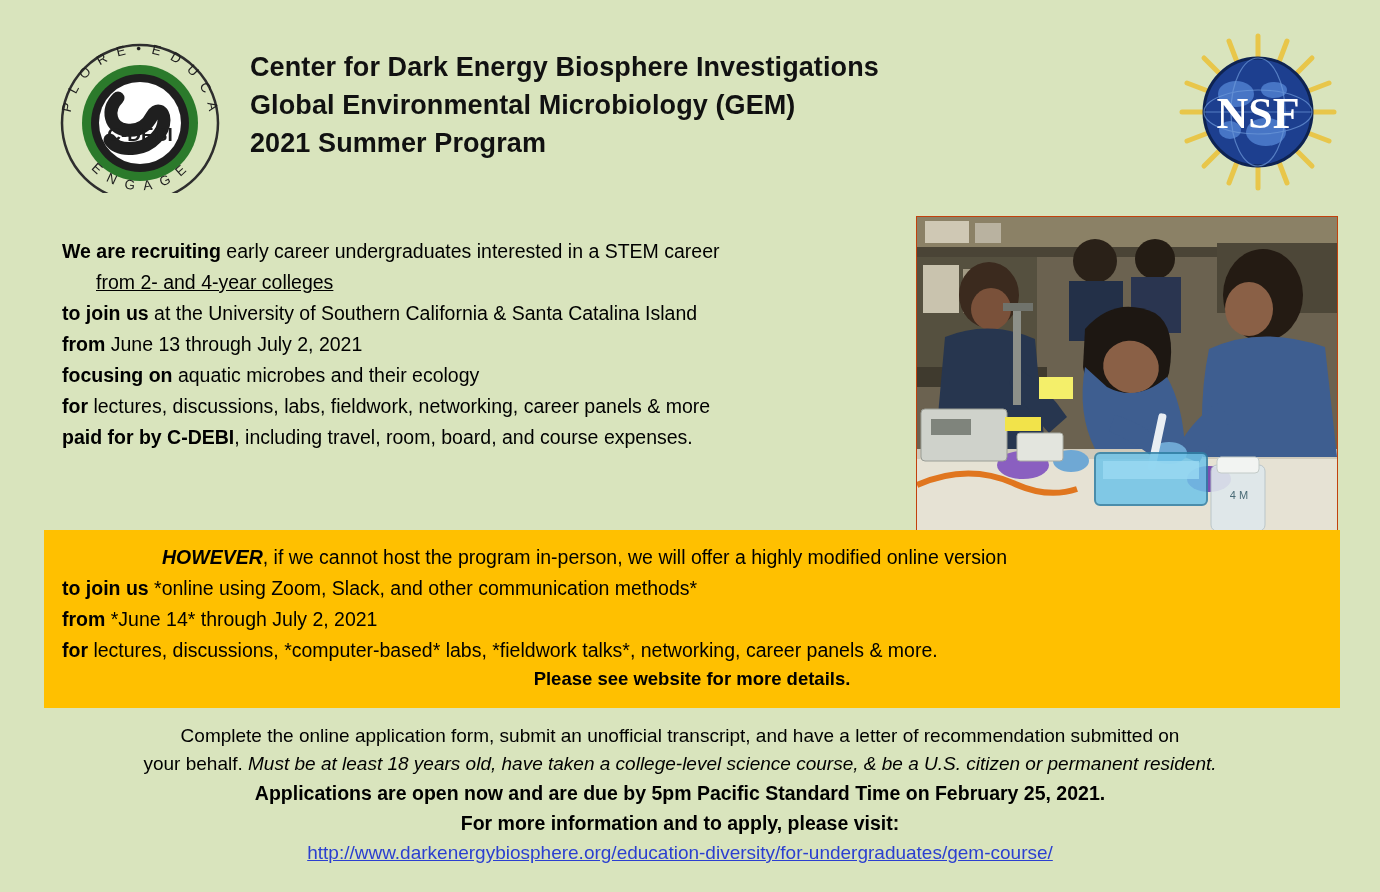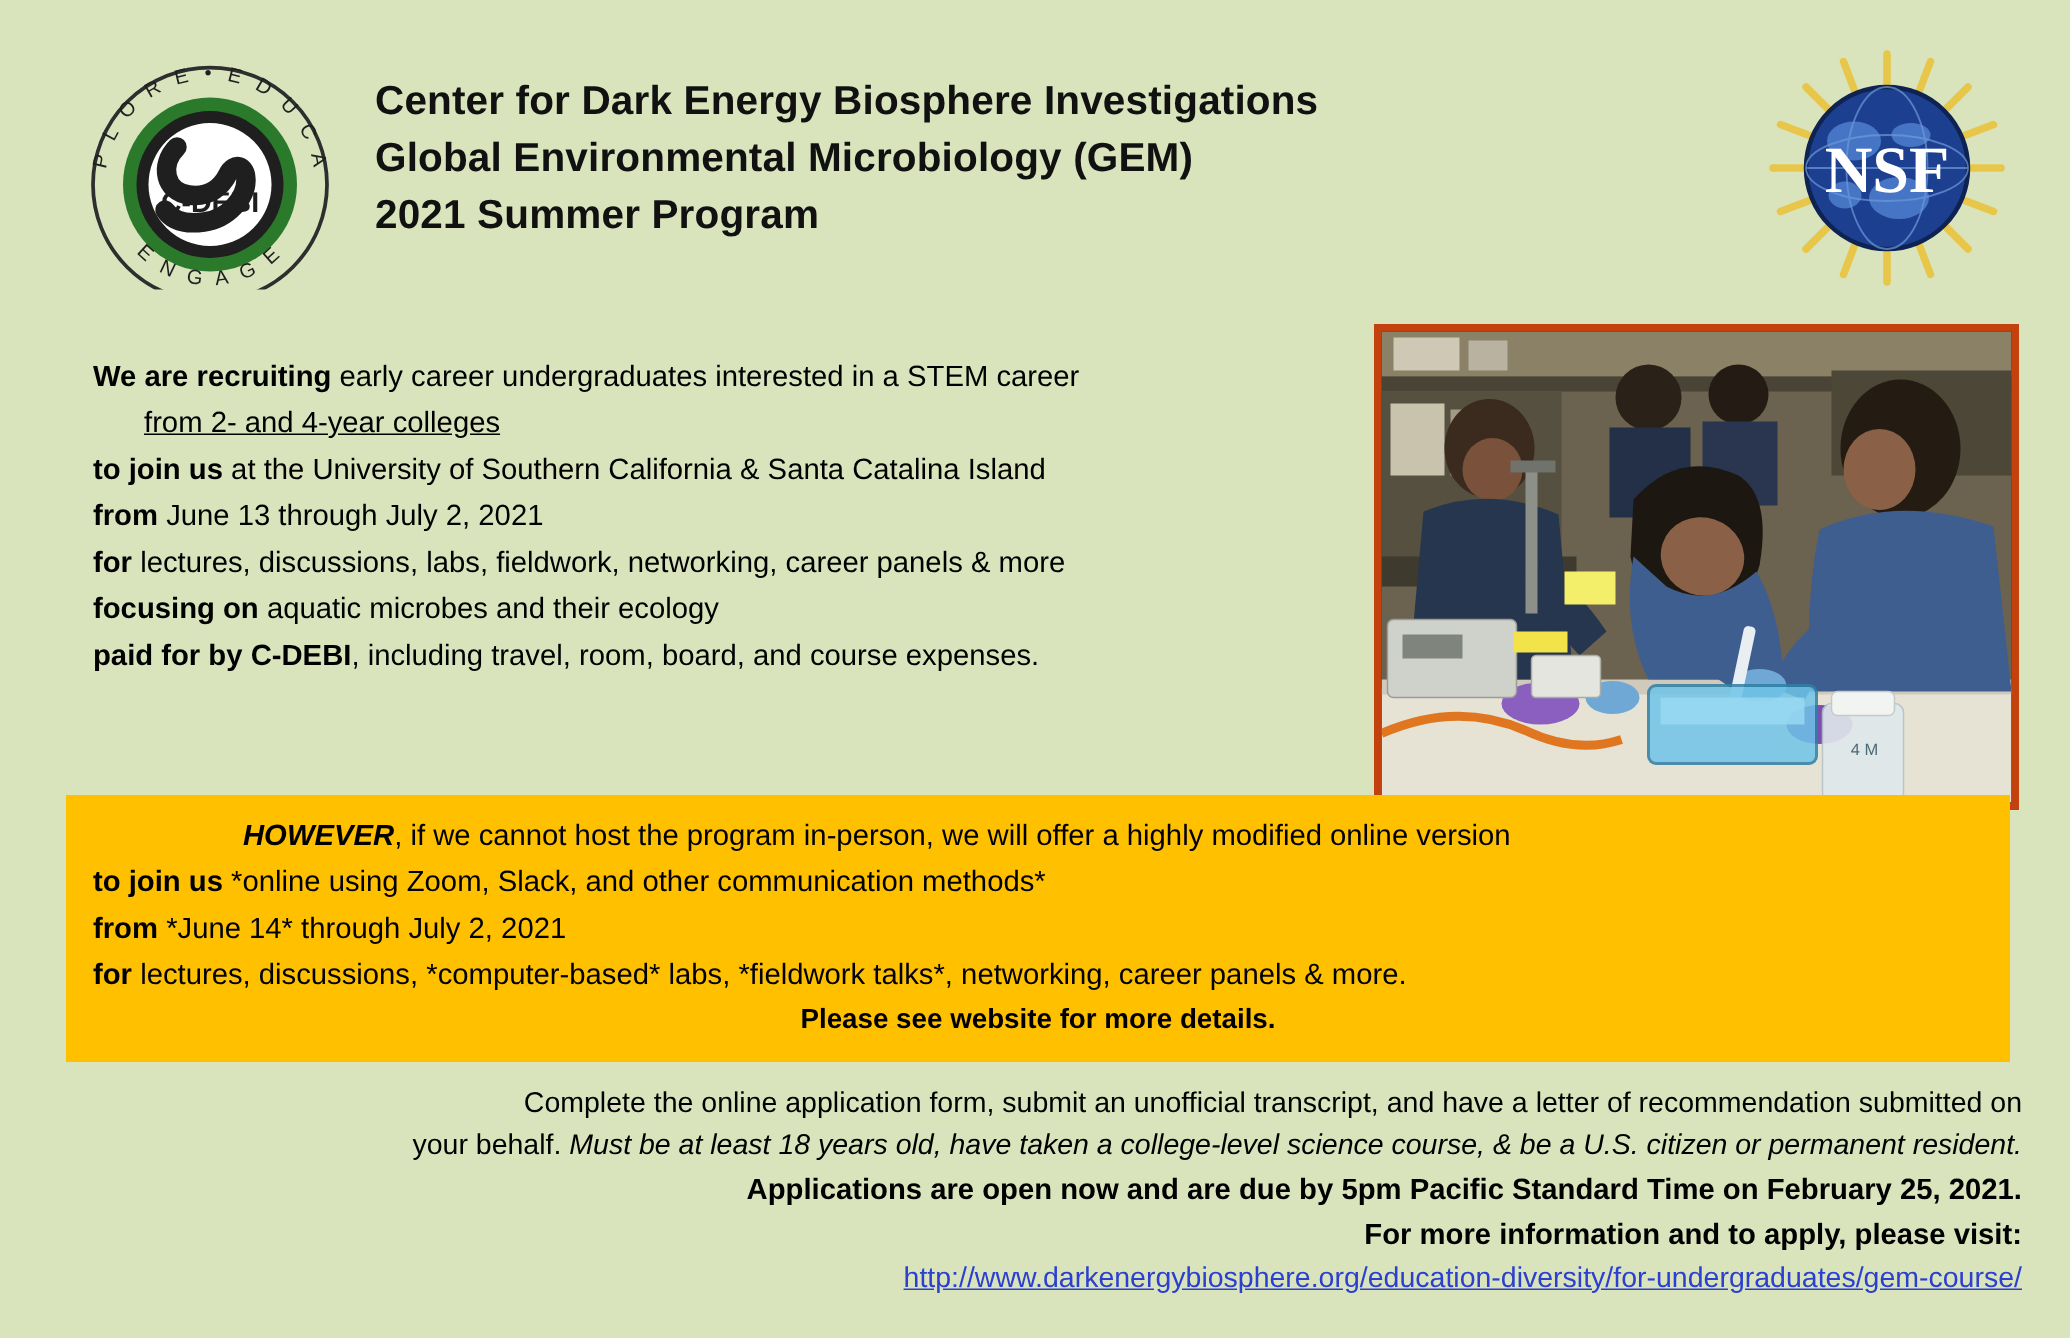--- a/index.html
+++ b/index.html
@@ -72,21 +72,21 @@
   .recruit-line b { font-weight: bold; }
   .indent { padding-left: 34px; text-decoration: underline; }
 
   
   .photo {
     position: absolute;
     left: 916px;
     top: 216px;
     width: 420px;
     height: 314px;
-    border: 5px solid #c2410c;
+    border: 1px solid #c2410c;
     overflow: hidden;
     background: #4b4638;
   }
   .photo svg { display: block; }
 
   
   .yellow-band {
     position: absolute;
     left: 44px;
     top: 530px;
@@ -110,24 +110,24 @@
     padding-top: 2px;
   }
   .howev {
     font-weight: bold;
     font-style: italic;
   }
 
   
   .footer {
     position: absolute;
-    left: 52px;
+    left: 32px;
     top: 722px;
     width: 1296px;
-    text-align: right;
+    text-align: center;
   }
   .f-line {
     font-size: 19px;
     line-height: 28px;
   }
   .f-italic { font-style: italic; }
   .f-bold { font-weight: bold; font-size: 19.5px; line-height: 30px; }
   .f-link {
     color: #2b3fd0;
     text-decoration: underline;
@@ -213,24 +213,24 @@
     <div class="recruit-line indent">
       <span>from 2- and 4-year colleges</span>
     </div>
     <div class="recruit-line">
       <b>to join us</b><span> at the University of Southern California &amp; Santa Catalina Island</span>
     </div>
     <div class="recruit-line">
       <b>from</b><span> June 13 through July 2, 2021</span>
     </div>
     <div class="recruit-line">
+      <b>focusing on</b><span> aquatic microbes and their ecology</span>
+    </div>
+    <div class="recruit-line">
       <b>for</b><span> lectures, discussions, labs, fieldwork, networking, career panels &amp; more</span>
-    </div>
-    <div class="recruit-line">
-      <b>focusing on</b><span> aquatic microbes and their ecology</span>
     </div>
     <div class="recruit-line">
       <b>paid for by C-DEBI</b><span>, including travel, room, board, and course expenses.</span>
     </div>
   </div>
 
   <div class="photo">
     <svg viewBox="0 0 420 314" width="420" height="314" xmlns="http://www.w3.org/2000/svg">
 
       <rect x="0" y="0" width="420" height="314" fill="#6b6250"></rect>

